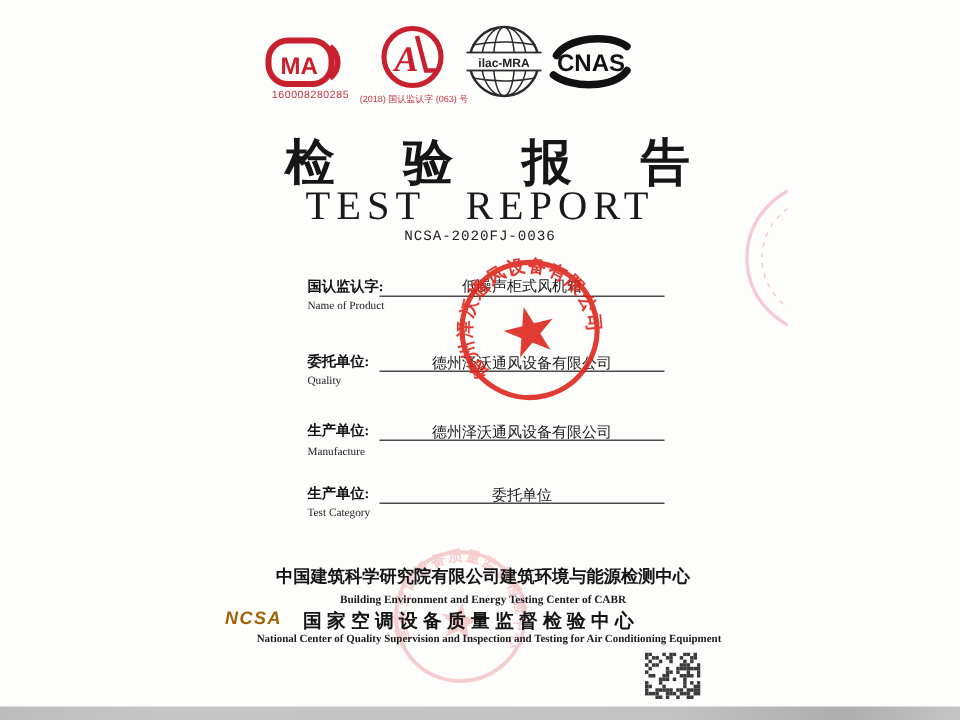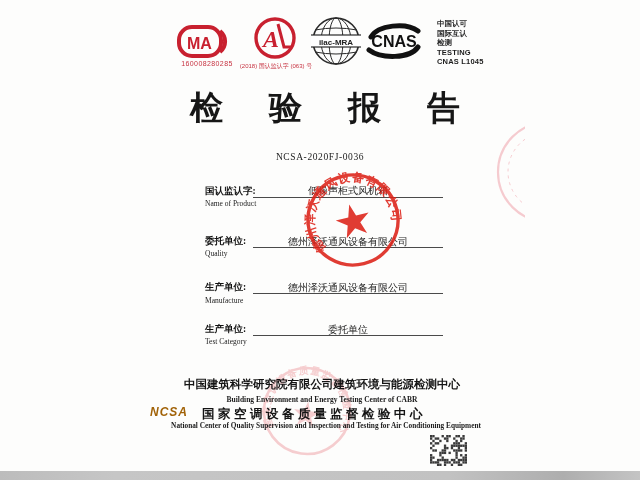--- a/index.html
+++ b/index.html
@@ -16,21 +16,21 @@
   .cal-caption{left:236px;top:62px;width:80px;font-size:6px;color:#c73341;text-align:center;}
   .accred{left:437px;top:19px;line-height:9.5px;}
   .accred .zh{font-size:7.5px;font-weight:bold;color:#2a2a2a;}
   .accred .en{font-size:7.5px;font-weight:bold;color:#1d1d1d;letter-spacing:.2px;}
 
   
   .title-zh{left:0;top:86px;width:640px;text-align:center;font-size:33px;font-weight:600;
             letter-spacing:46px;padding-left:56px;box-sizing:border-box;color:#161616;}
   .title-en{left:0;top:122px;width:640px;text-align:center;font-family:"Liberation Serif",serif;
             font-size:27px;letter-spacing:4px;word-spacing:16px;color:#1a1a1a;}
-  .report-no{left:0;top:152px;width:640px;text-align:center;font-family:Liberation Serif, serif;
+  .report-no{left:0;top:152px;width:640px;text-align:center;font-family:Liberation Mono, monospace;
             font-size:9.5px;letter-spacing:.6px;color:#222;}
 
   
   .f-label{left:205px;width:90px;font-size:9.5px;font-weight:600;font-family:"Liberation Serif",serif;color:#111;}
   .f-en{left:205px;width:124px;font-size:7.5px;font-family:"Liberation Serif",serif;color:#222;}
   .f-line{left:253px;width:190px;border-bottom:1px solid #4a4a4a;height:0;}
   .f-value{left:253px;width:190px;text-align:center;font-size:10px;font-family:"Liberation Serif",serif;color:#1b1b1b;}
 
   
   .org1-zh{left:0;top:377px;width:644px;text-align:center;font-size:11.5px;font-weight:bold;color:#141414;}
@@ -74,29 +74,23 @@
     <rect x="-1" y="19" width="52" height="12" fill="#ffffff" stroke="#2a2a2a" stroke-width="1.2"></rect>
     <text x="25" y="28.5" text-anchor="middle" font-size="8" font-weight="bold" fill="#222" font-family="Liberation Sans,sans-serif">ilac-MRA</text>
   </svg>
 
   <svg class="abs" style="left:366px;top:22px;" width="56" height="38" viewBox="0 0 56 38">
     <path d="M 5,15 C 12,3 40,0 52,9" fill="none" stroke="#111" stroke-width="5" stroke-linecap="round"></path>
     <path d="M 3,28 C 15,37 44,37 52,25" fill="none" stroke="#111" stroke-width="5" stroke-linecap="round"></path>
     <text x="28" y="25" text-anchor="middle" font-size="16" font-weight="bold" fill="#111" font-family="Liberation Sans,sans-serif">CNAS</text>
   </svg>
 
-  <div class="abs accred">
-    <div class="zh">中国认可</div>
-    <div class="zh">国际互认</div>
-    <div class="zh">检测</div>
-    <div class="en">TESTING</div>
-    <div class="en">CNAS L1045</div>
-  </div>
 
   <div class="abs title-zh">检验报告</div>
+  <div class="abs title-en">TEST REPORT</div>
   <div class="abs report-no">NCSA-2020FJ-0036</div>
 
   <div class="abs f-label" style="top:185px;">国认监认字:</div>
   <div class="abs f-en" style="top:199px;">Name of Product</div>
   <div class="abs f-value" style="top:184px;">低噪声柜式风机箱</div>
   <div class="abs f-line" style="top:197px;"></div>
 
   <div class="abs f-label" style="top:235px;">委托单位:</div>
   <div class="abs f-en" style="top:249px;">Quality</div>
   <div class="abs f-value" style="top:235px;">德州泽沃通风设备有限公司</div>

